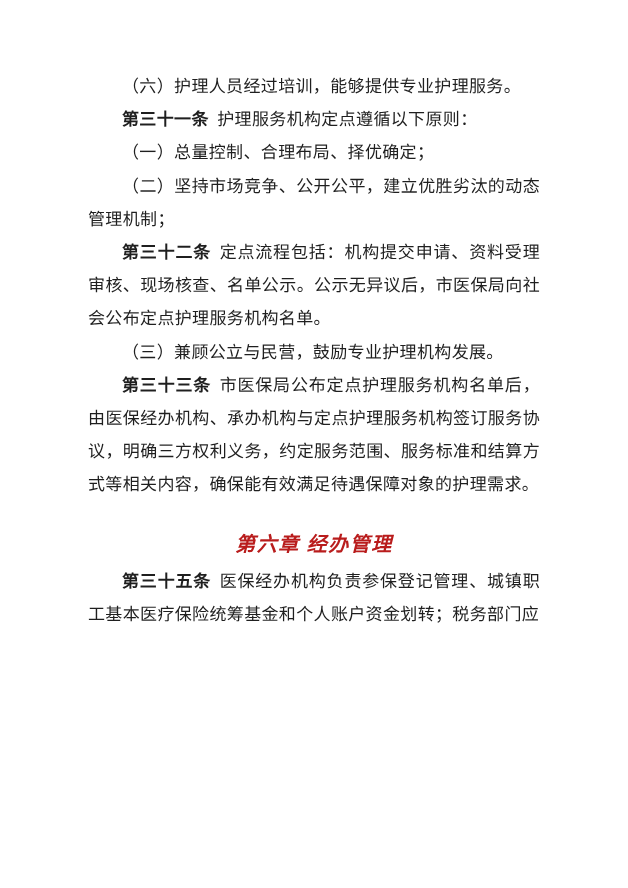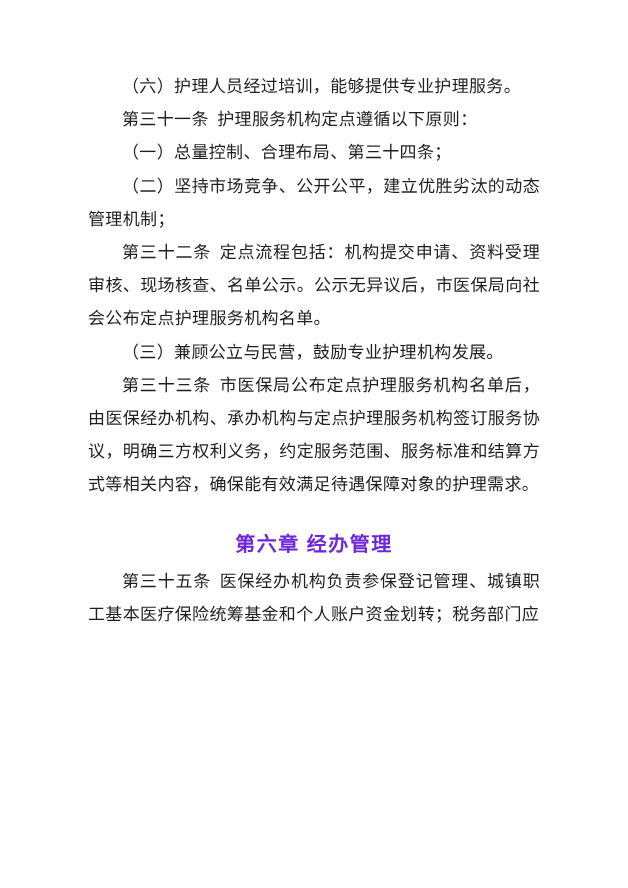--- a/index.html
+++ b/index.html
@@ -25,52 +25,53 @@
     line-height: 33.2px;
     letter-spacing: 0.35px;
     text-align: justify;
     text-justify: inter-character;
   }
   .content p.para {
     margin: 0;
     text-indent: 2em;
   }
   .lead {
-    font-weight: normal;
+    font-weight: bold;
     margin-right: 0.5em;
   }
   h2.chapter-heading {
     margin: 26px 0 4px 0;
     font-size: 20px;
     line-height: 33.2px;
     font-weight: bold;
     text-align: center;
     text-indent: 0;
     letter-spacing: 1.5px;
     font-family: "Liberation Sans", sans-serif;
-    color: #6d28d9;
+    color: #b91c1c;
+    font-style: italic;
   }
   .page-number {
     position: absolute;
     left: 92px;
     top: 803px;
     font-size: 15px;
     letter-spacing: 1px;
     color: #0f172a;
     font-family: "Liberation Serif", serif;
   }
 </style>
 </head>
 <body>
 
 <div class="page">
   <main class="content">
       <p class="para">（六）护理人员经过培训，能够提供专业护理服务。</p>
       <p class="para"><span class="lead">第三十一条</span>护理服务机构定点遵循以下原则：</p>
-      <p class="para">（一）总量控制、合理布局、第三十四条；</p>
+      <p class="para">（一）总量控制、合理布局、择优确定；</p>
       <p class="para">（二）坚持市场竞争、公开公平，建立优胜劣汰的动态管理机制；</p>
       <p class="para"><span class="lead">第三十二条</span>定点流程包括：机构提交申请、资料受理审核、现场核查、名单公示。公示无异议后，市医保局向社会公布定点护理服务机构名单。</p>
       <p class="para">（三）兼顾公立与民营，鼓励专业护理机构发展。</p>
       <p class="para"><span class="lead">第三十三条</span>市医保局公布定点护理服务机构名单后，由医保经办机构、承办机构与定点护理服务机构签订服务协议，明确三方权利义务，约定服务范围、服务标准和结算方式等相关内容，确保能有效满足待遇保障对象的护理需求。</p>
       <h2 class="chapter-heading">第六章 经办管理</h2>
       <p class="para"><span class="lead">第三十五条</span>医保经办机构负责参保登记管理、城镇职工基本医疗保险统筹基金和个人账户资金划转；税务部门应</p>
     </main>
   <div class="page-number">— 12 —</div>
 </div>
 

